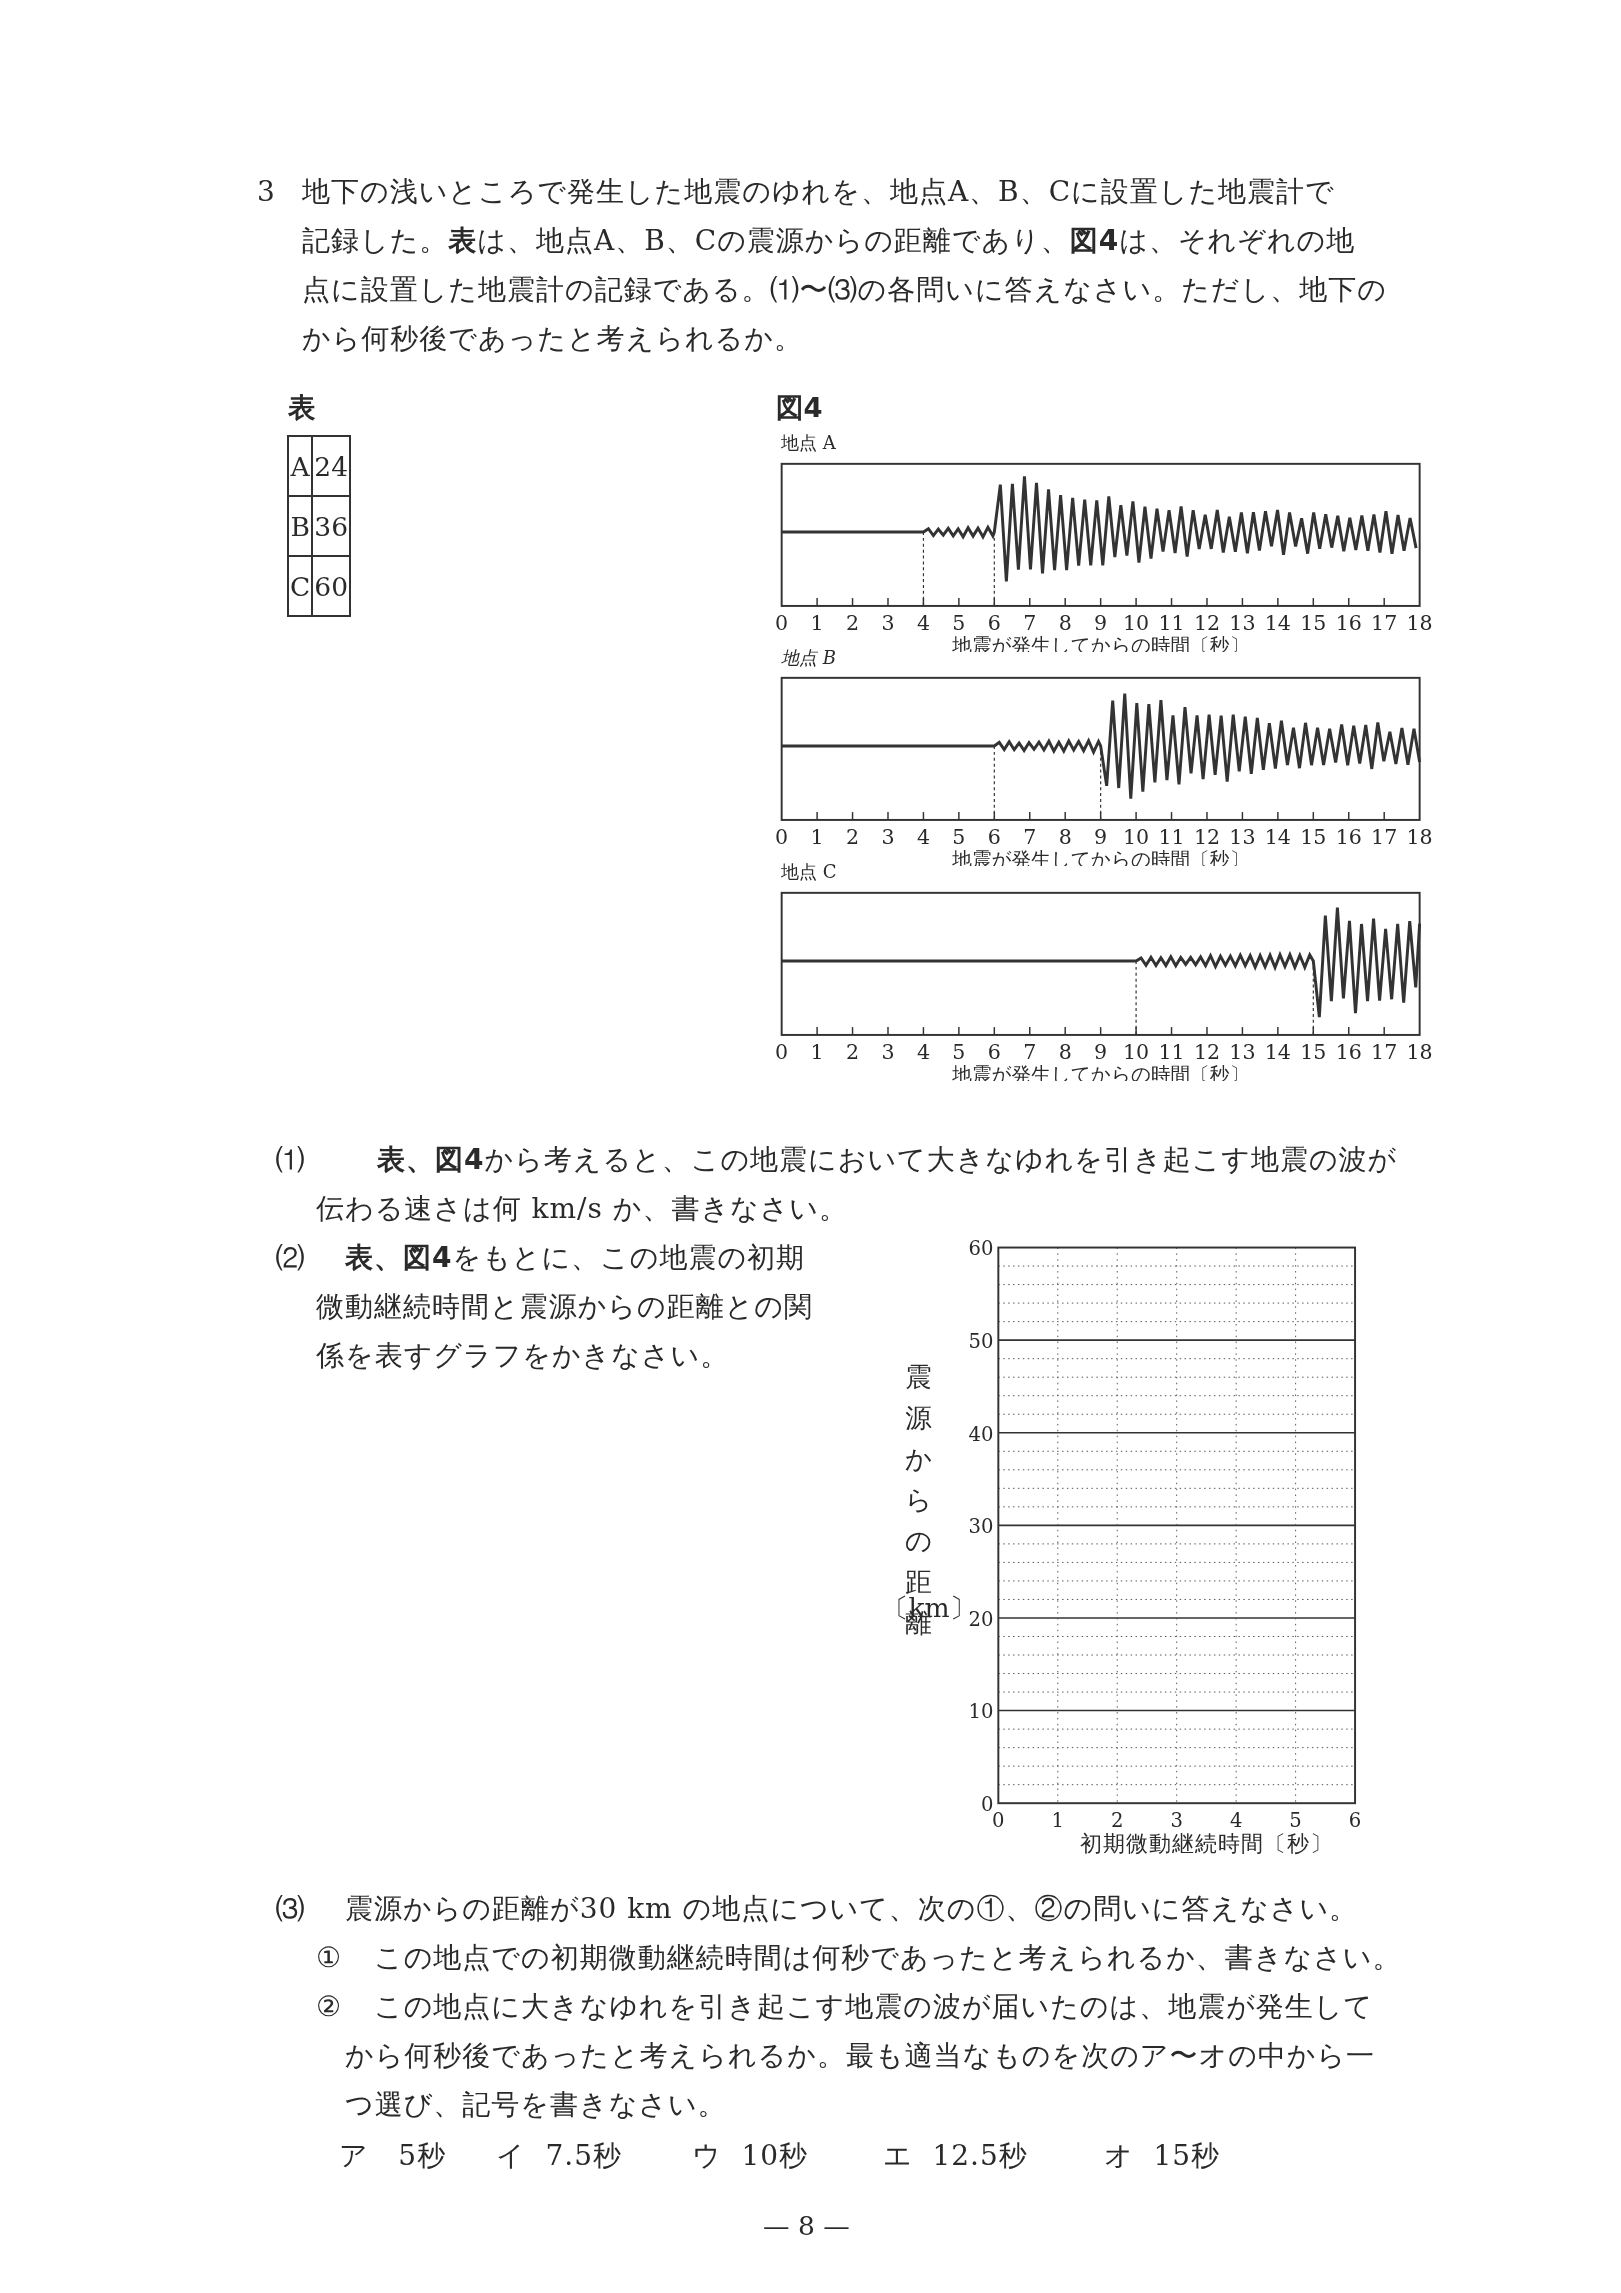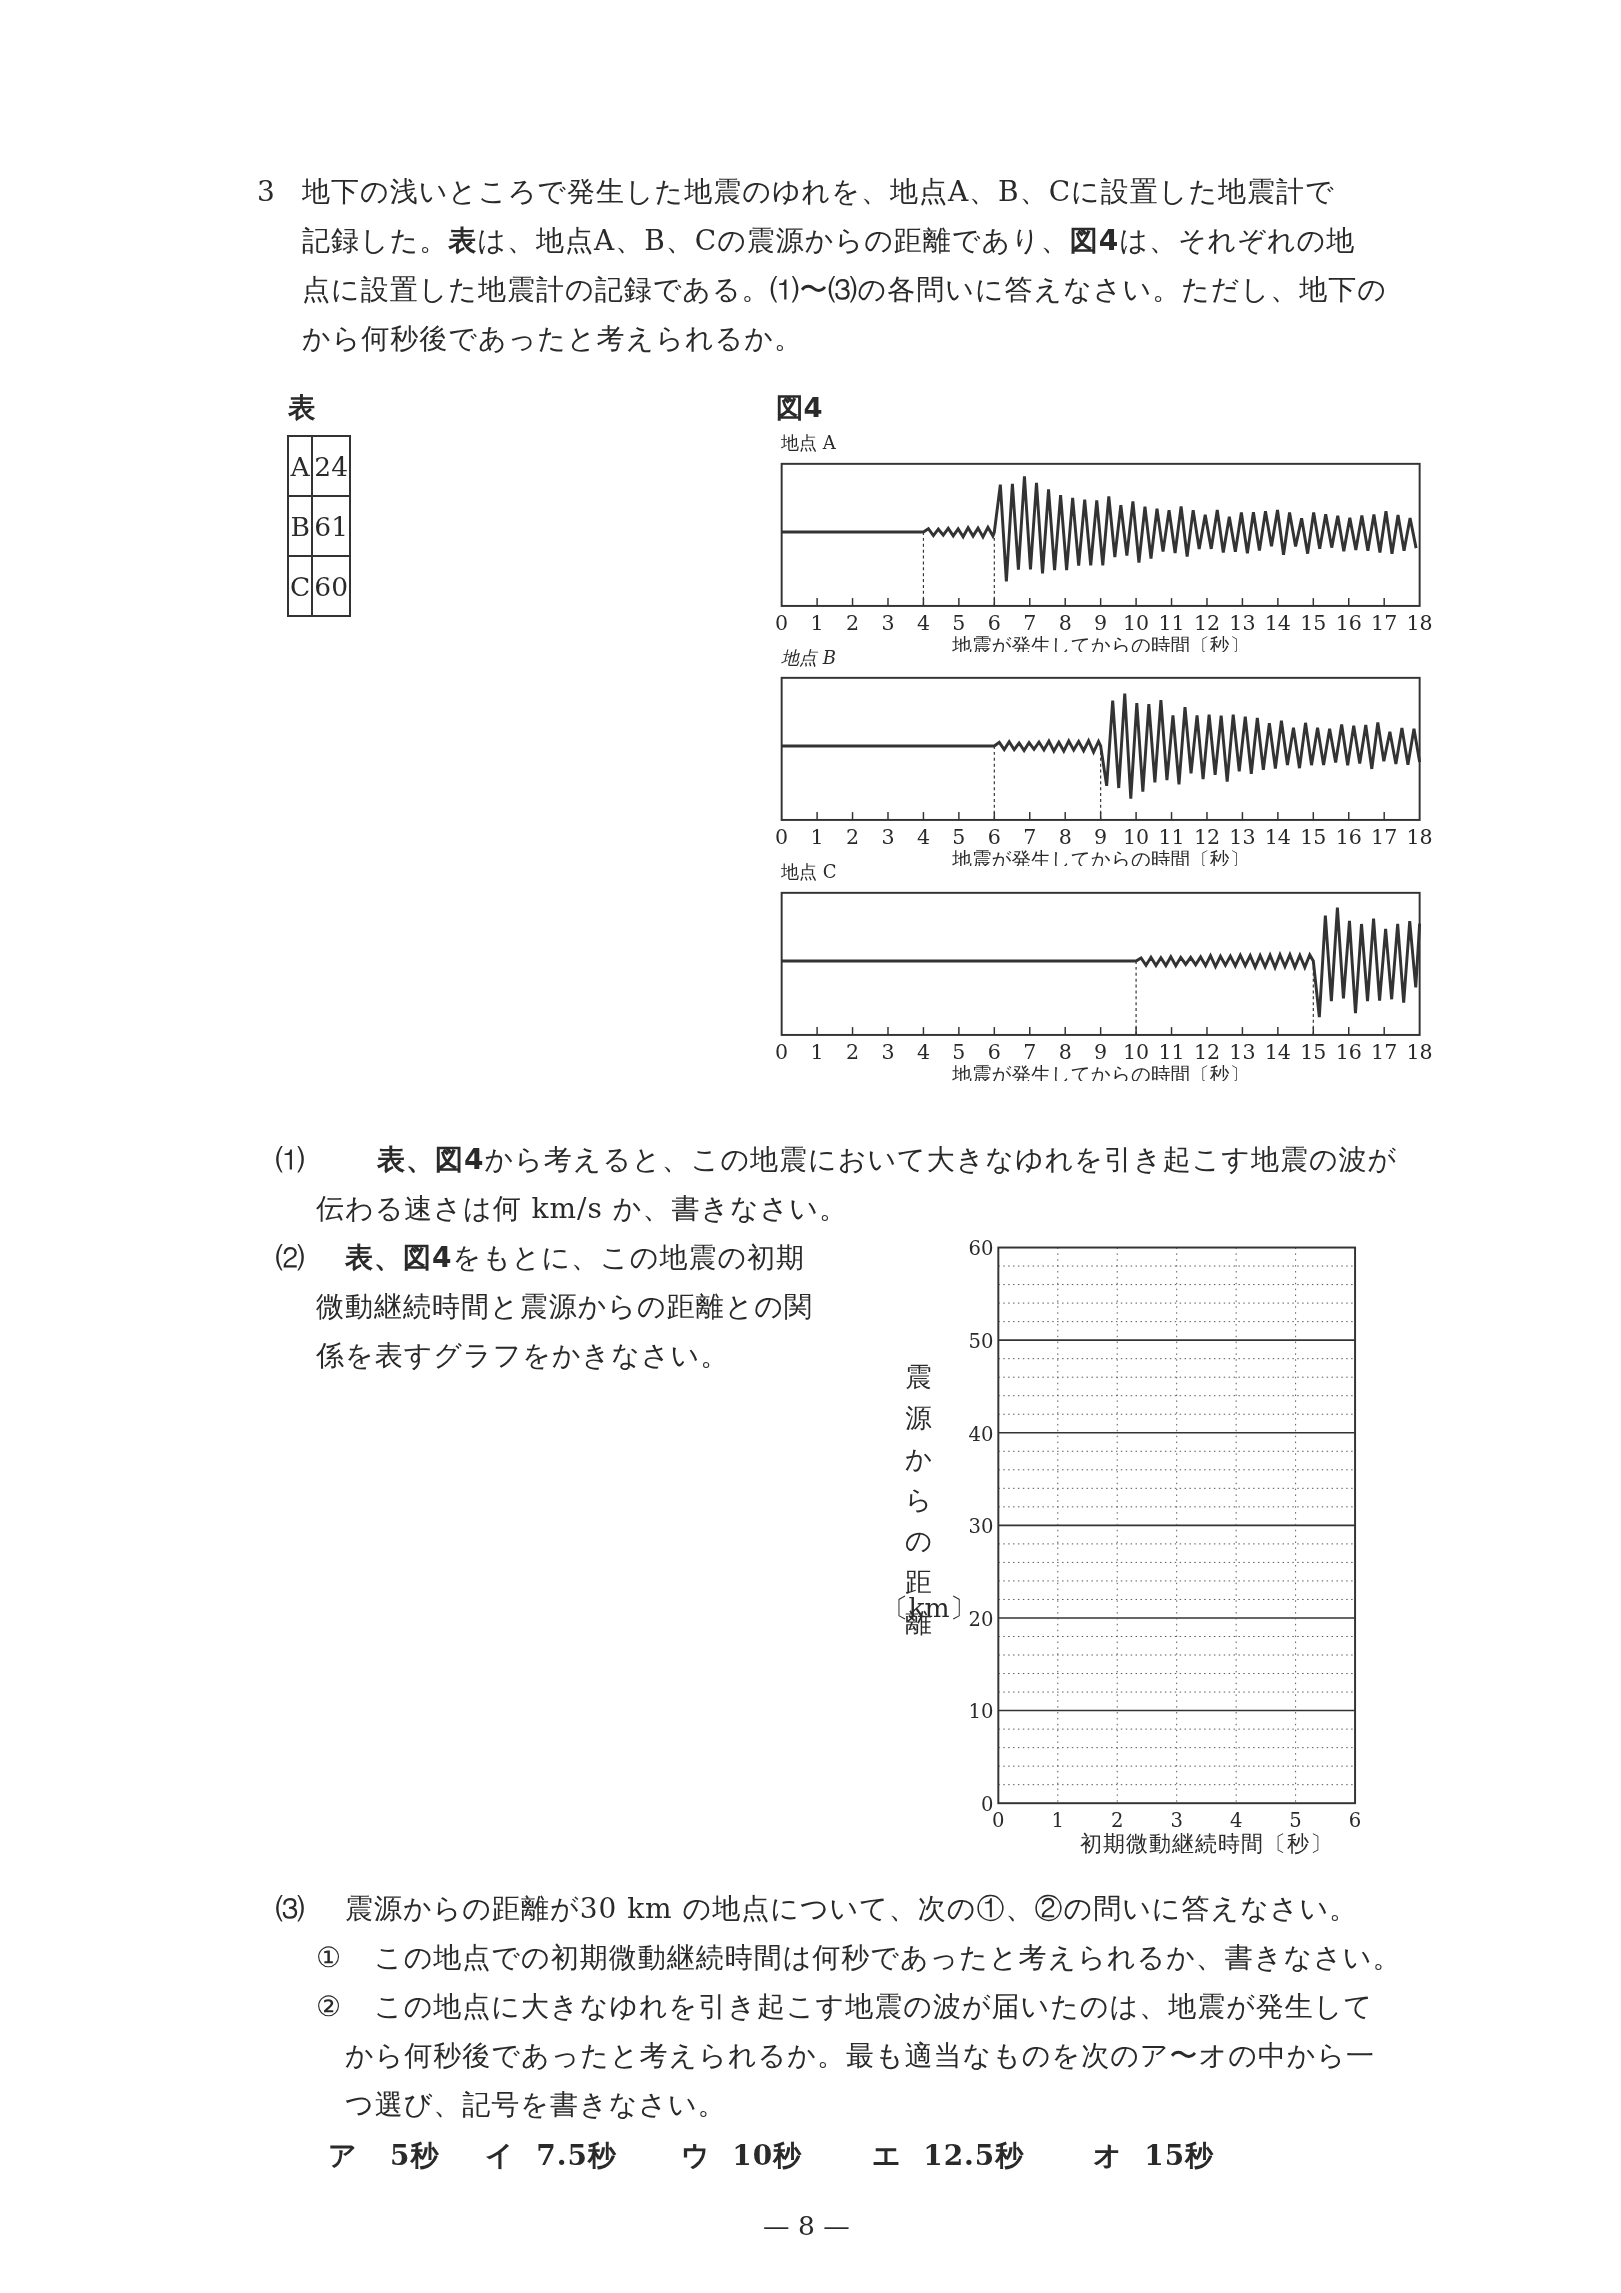--- a/index.html
+++ b/index.html
@@ -35,21 +35,21 @@
 
 <div class="abs fig-title" style="left:288px; top:390px;">表</div>
 <table class="dist">
   <tbody>
   <tr>
     <td class="r">A</td>
     <td class="r">24</td>
   </tr>
   <tr>
     <td class="r">B</td>
-    <td class="r">61</td>
+    <td class="r">36</td>
   </tr>
   <tr>
     <td class="r">C</td>
     <td class="r">60</td>
   </tr>
 </tbody>
   </table>
 
 <div class="abs fig-title" style="left:776px; top:390px;">図4</div>
 
@@ -264,18 +264,18 @@
 
 <div class="abs para" style="left:276px; top:1884px;">⑶</div>
 <div class="abs para" style="left:345px; top:1884px;">震源からの距離が30 km の地点について、次の①、②の問いに答えなさい。</div>
 <div class="abs para" style="left:316px; top:1933px;">①</div>
 <div class="abs para" style="left:374px; top:1933px;">この地点での初期微動継続時間は何秒であったと考えられるか、書きなさい。</div>
 <div class="abs para" style="left:316px; top:1982px;">②</div>
 <div class="abs para" style="left:374px; top:1982px;">この地点に大きなゆれを引き起こす地震の波が届いたのは、地震が発生して</div>
 <div class="abs para" style="left:345px; top:2031px;">から何秒後であったと考えられるか。最も適当なものを次のア〜オの中から一</div>
 <div class="abs para" style="left:345px; top:2080px;">つ選び、記号を書きなさい。</div>
 
-<div class="abs para" style="left:328px; top:2131px;font-weight:bold;">
+<div class="abs para" style="left:339px; top:2131px;">
   <span style="display:inline-block; width:157px;"><span>ア</span>&nbsp;&nbsp;&nbsp;<span>5秒</span></span><span style="display:inline-block; width:196px;"><span>イ</span>&nbsp;&nbsp;<span>7.5秒</span></span><span style="display:inline-block; width:191px;"><span>ウ</span>&nbsp;&nbsp;<span>10秒</span></span><span style="display:inline-block; width:221px;"><span>エ</span>&nbsp;&nbsp;<span>12.5秒</span></span><span style="display:inline-block;"><span>オ</span>&nbsp;&nbsp;<span>15秒</span></span>
 </div>
 
 <div class="abs" style="left:763px; top:2210px; font-size:26.5px;">— 8 —</div>
 
 
 </body></html>

